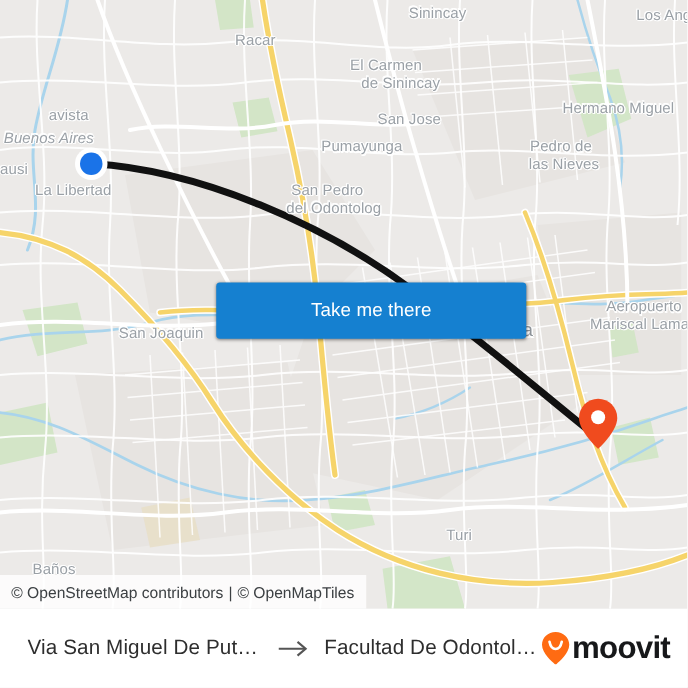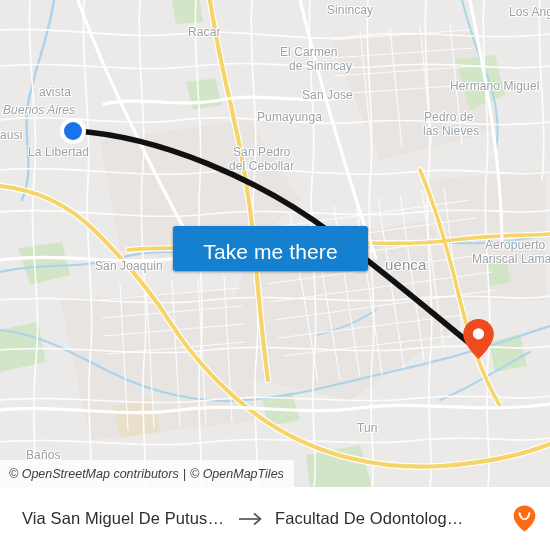--- a/index.html
+++ b/index.html
@@ -79,27 +79,27 @@
     top: 318px;
     width: 33px;
     height: 42px;
   }
 
   
   .cta-button {
     position: absolute;
     left: 173px;
     top: 226px;
-    width: 195px;
+    width: 248px;
     height: 45px;
     background: #1580d0;
     border: none;
     border-radius: 3px;
     color: #ffffff;
-    font-size: 21px;
+    font-size: 15px;
     font-family: "Liberation Sans", sans-serif;
     letter-spacing: .1px;
     cursor: pointer;
     box-shadow: 0 1px 3px rgba(0,0,0,.28), 0 1px 2px rgba(0,0,0,.2);
     padding: 14px;
   }
 
   
   .attribution {
     position: absolute;
@@ -107,21 +107,20 @@
     bottom: 0;
     height: 27px;
     padding: 0 10px 0 9px;
     display: flex;
     align-items: center;
     background: rgba(255,255,255,.82);
     color: #3c4043;
     font-size: 12.5px;
     font-family: "Liberation Sans", sans-serif;
     white-space: nowrap;
-    font-style: italic;
   }
   .attribution .sep { padding: 0 4px; }
 
   
   .footer {
     position: absolute;
     left: 0;
     top: 487px;
     width: 550px;
     height: 63px;
@@ -315,21 +314,21 @@
       <div class="place-label" style="left:289px; top:59px;">de Sinincay</div>
       <div class="place-label" style="left:450px; top:79px;">Hermano Miguel</div>
       <div class="place-label" style="left:302px; top:88px;">San Jose</div>
       <div class="place-label" style="left:0px;   top:85px;margin-left:39px;">avista</div>
       <div class="place-label" style="left:3px;   top:103px;font-style:italic;">Buenos Aires</div>
       <div class="place-label" style="left:257px; top:110px;">Pumayunga</div>
       <div class="place-label" style="left:424px; top:110px;">Pedro de</div>
       <div class="place-label" style="left:423px; top:124px;">las Nieves</div>
       <div class="place-label" style="left:0px;   top:128px;">ausi</div>
       <div class="place-label" style="left:233px; top:145px;">San Pedro</div>
-      <div class="place-label" style="left:229px; top:159px;">del Cebollar</div>
+      <div class="place-label" style="left:229px; top:159px;">del Odontolog</div>
       <div class="place-label" style="left:28px;  top:145px;">La Libertad</div>
       <div class="place-label" style="left:95px;  top:259px;">San Joaquin</div>
       <div class="place-label" style="left:485px; top:238px;">Aeropuerto</div>
       <div class="place-label" style="left:472px; top:252px;">Mariscal Lamar</div>
       <div class="place-label big" style="left:385px; top:258px;">uenca</div>
       <div class="place-label" style="left:357px; top:421px;">Turi</div>
       <div class="place-label" style="left:26px;  top:448px;">Baños</div>
     </div>
 
     <div class="origin-dot"></div>
@@ -361,17 +360,18 @@
         </svg>
       </span>
 
       <span class="trip-endpoint trip-dest">Facultad De Odontolog…</span>
 
       <span class="brand">
         <svg width="23" height="27" viewBox="0 0 23 27">
           <path d="M11.5 0.6 C5.4 0.6 0.6 5.1 0.6 10.8 C0.6 17.6 8.8 24.6 10.7 26.1 C11.2 26.5 11.8 26.5 12.3 26.1 C14.2 24.6 22.4 17.6 22.4 10.8 C22.4 5.1 17.6 0.6 11.5 0.6 Z" fill="#ff6b12"></path>
           <path d="M6.6 8.4 C7.4 12.4 9.2 14.2 11.5 14.2 C13.8 14.2 15.6 12.4 16.4 8.4" fill="none" stroke="#ffffff" stroke-width="2.1" stroke-linecap="round"></path>
         </svg>
+        <span class="brand-word">moovit</span>
       </span>
     </div>
   </div>
 
 </div>
 
 </body></html>

